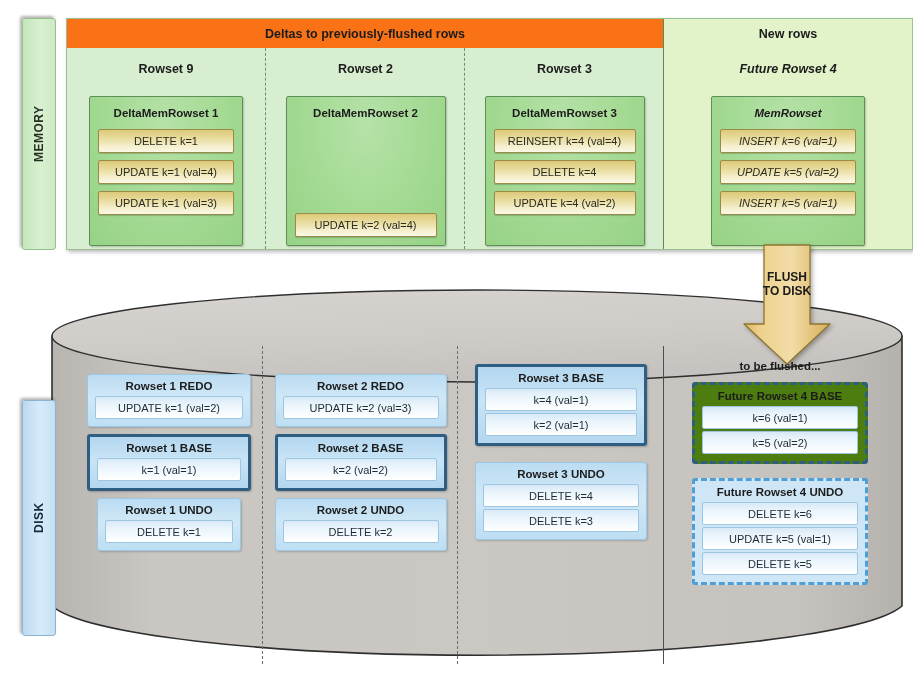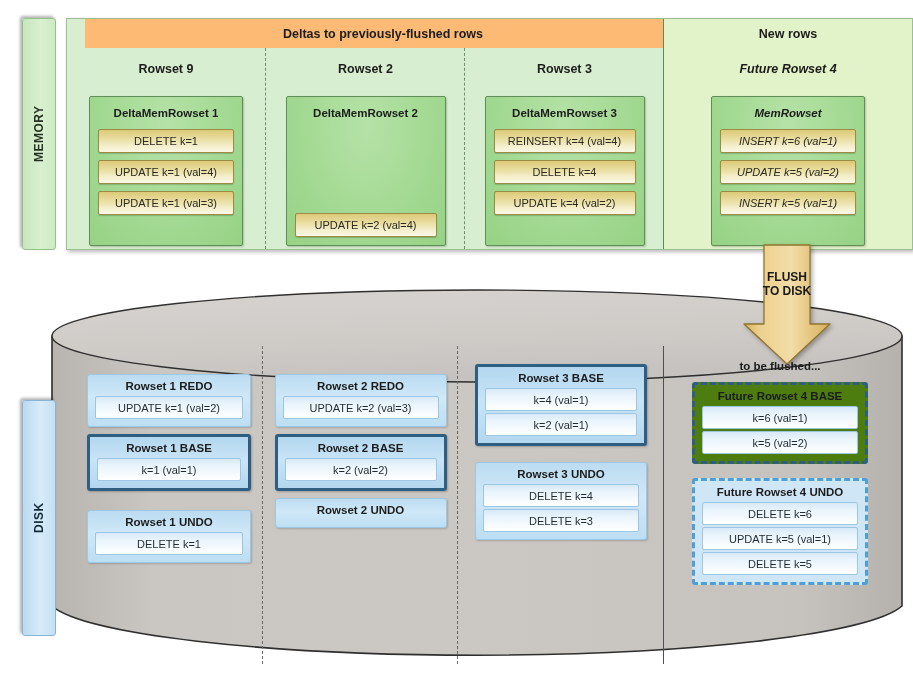--- a/index.html
+++ b/index.html
@@ -21,21 +21,21 @@
         background:linear-gradient(90deg,#c4dff2 0%,#d7ecfa 45%,#bcd9ef 100%);
         border:1px solid #8ab4d4;color:#16293b;}
 
   
   .mem-panel{left:66px;top:18px;width:847px;height:232px;
         border:1px solid #9bbf92;background:#d8eed0;
         box-shadow:2px 2px 4px rgba(0,0,0,.28);}
   .mem-head{position:absolute;top:0;height:29px;border-bottom:1px solid #9bbf92;
         display:flex;align-items:center;justify-content:center;
         font-weight:bold;font-size:12.5px;}
-  .mem-head.deltas{left:0;width:596px;background:#fdba74;margin-left:18px;}
+  .mem-head.deltas{left:0;width:596px;background:#f97316;}
   .mem-head.newrows{left:596px;right:0;background:#e2f3c9;border-left:1px solid #5d8a58;}
 
   .mem-col{position:absolute;top:29px;bottom:0;}
   .mem-col.c1{left:0;width:198px;background:#d8eed0;}
   .mem-col.c2{left:198px;width:199px;background:#d8eed0;border-left:1px dashed #6f8f6a;}
   .mem-col.c3{left:397px;width:199px;background:#d8eed0;border-left:1px dashed #6f8f6a;}
   .mem-col.c4{left:596px;right:0;background:#e2f3c9;border-left:1px solid #5d8a58;font-style:italic;}
 
   .col-title{text-align:center;font-weight:bold;font-size:12.5px;padding-top:14px;}
 
@@ -184,21 +184,21 @@
       <div class="rows">
         <div class="row">UPDATE k=1 (val=2)</div>
       </div>
     </div>
     <div class="grp grp-heavy" style="top:88px;width:164px;">
       <div class="grp-title">Rowset 1 BASE</div>
       <div class="rows">
         <div class="row">k=1 (val=1)</div>
       </div>
     </div>
-    <div class="grp grp-blue" style="top:164px;width:164px;">
+    <div class="grp grp-blue" style="top:152px;width:144px;">
       <div class="grp-title">Rowset 1 UNDO</div>
       <div class="rows">
         <div class="row">DELETE k=1</div>
       </div>
     </div>
   </div>
 
   <div class="dcol c2">
     <div class="grp grp-blue" style="top:28px;width:172px;">
       <div class="grp-title">Rowset 2 REDO</div>
@@ -208,20 +208,21 @@
     </div>
     <div class="grp grp-heavy" style="top:88px;width:172px;">
       <div class="grp-title">Rowset 2 BASE</div>
       <div class="rows">
         <div class="row">k=2 (val=2)</div>
       </div>
     </div>
     <div class="grp grp-blue" style="top:152px;width:172px;">
       <div class="grp-title">Rowset 2 UNDO</div>
       <div class="rows">
+        <div class="row">DELETE k=2</div>
       </div>
     </div>
   </div>
 
   <div class="dcol c3">
     <div class="grp grp-heavy" style="top:18px;width:172px;">
       <div class="grp-title">Rowset 3 BASE</div>
       <div class="rows">
         <div class="row">k=4 (val=1)</div>
         <div class="row">k=2 (val=1)</div>

